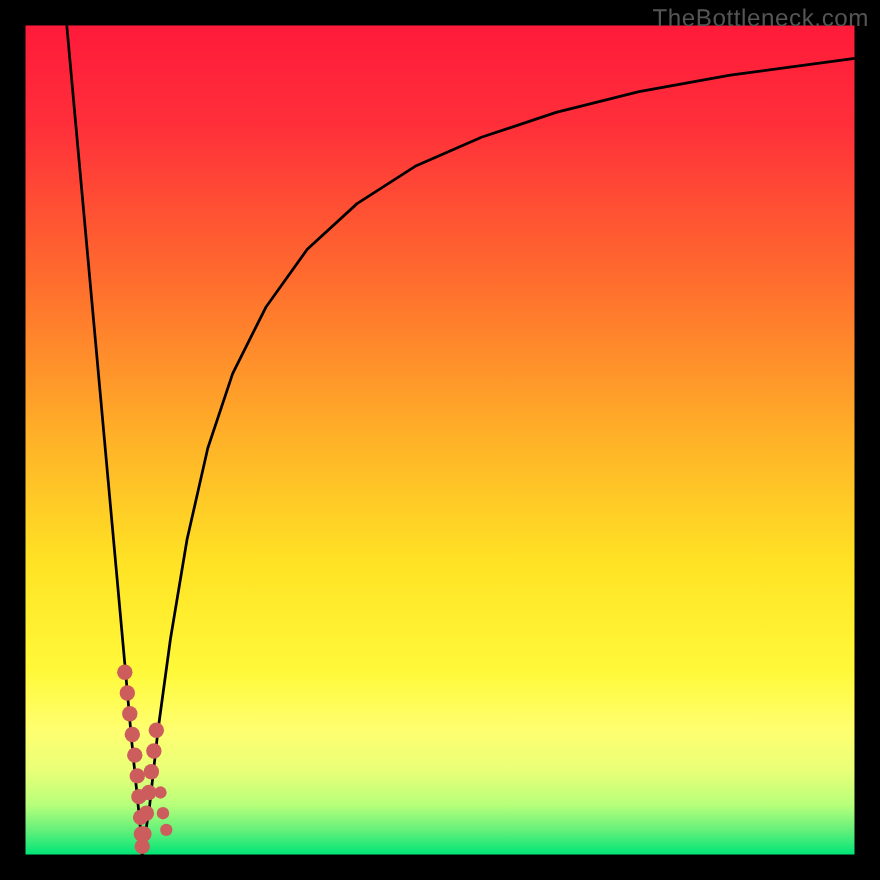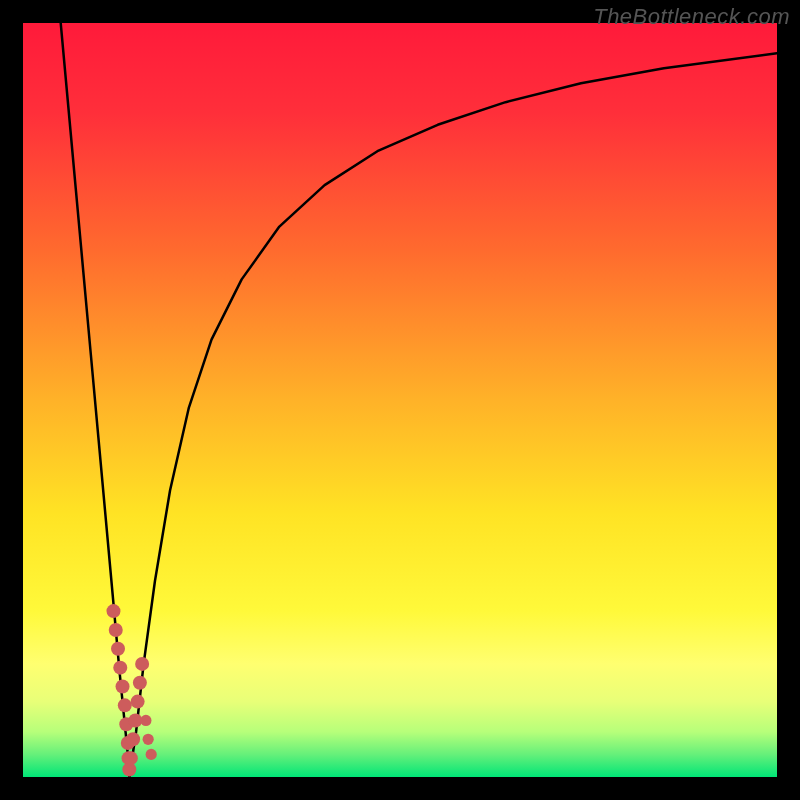--- a/index.html
+++ b/index.html
@@ -19,21 +19,20 @@
   }
   .watermark {
     position: absolute;
     top: 4px;
     right: 10px;
     font-size: 22px;
     color: #555;
     letter-spacing: 0.5px;
     z-index: 10;
     font-weight: 400;
-    font-style: italic;
   }
   .plot {
     position: absolute;
     left: 23px;
     top: 23px;
     width: 754px;
     height: 754px;
   }
   svg { display: block; }
 </style>

